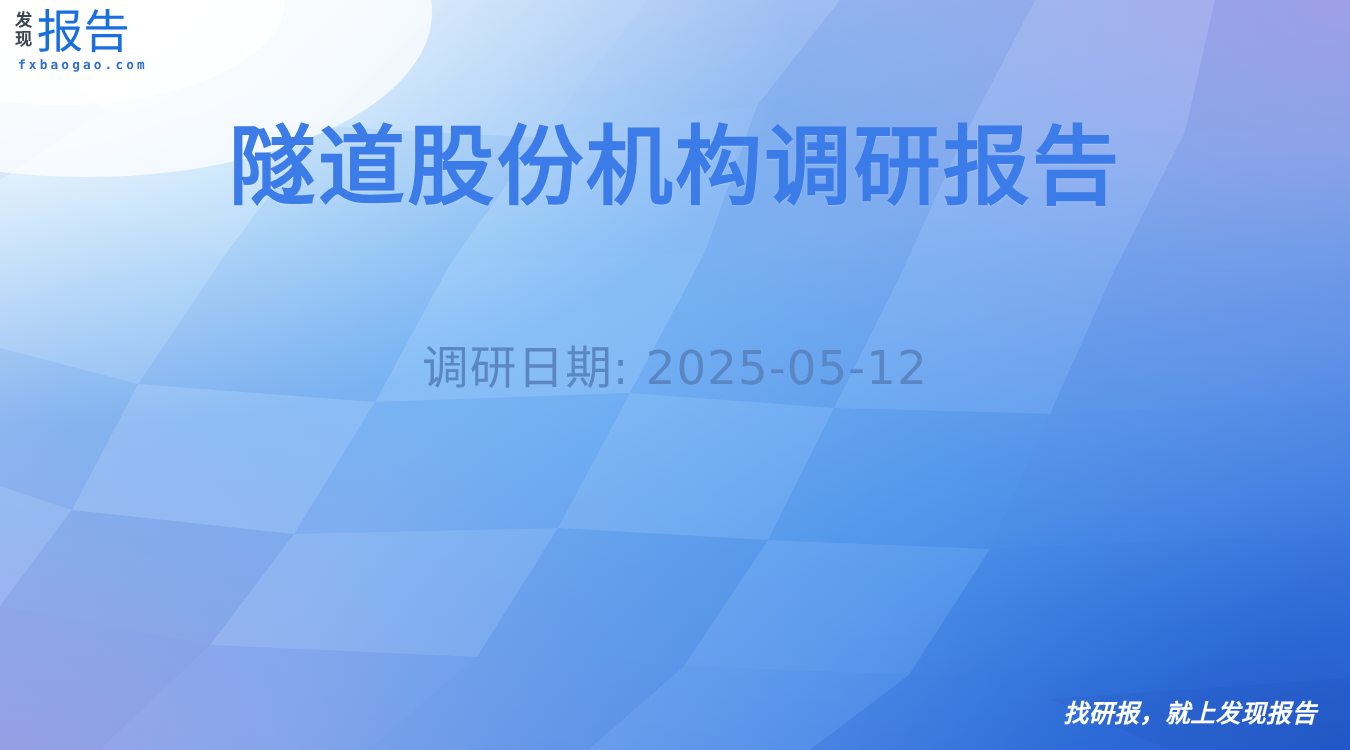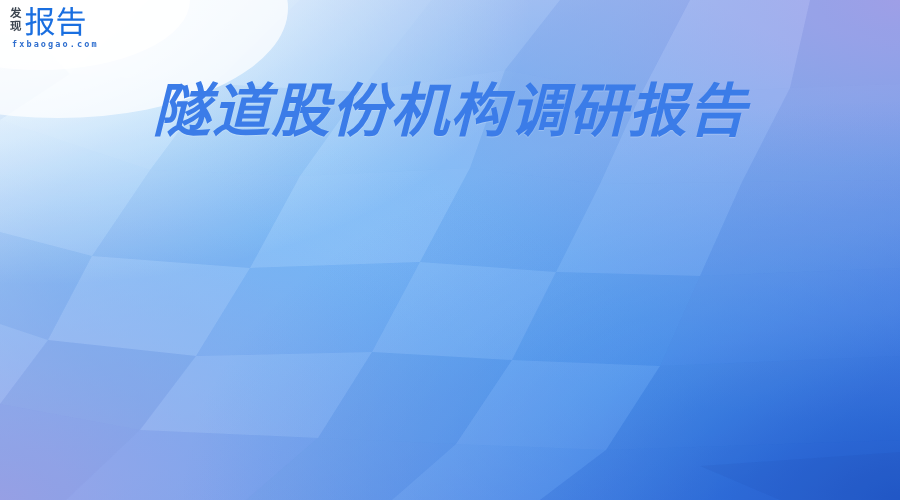--- a/index.html
+++ b/index.html
@@ -80,21 +80,20 @@
 
   
   #center-block {
     position: absolute;
     left: 0;
     top: 0;
     width: 900px;
     height: 362px;
     z-index: 20;
     pointer-events: none;
-    font-style: italic;
   }
   #main-title {
     position: absolute;
     left: 0;
     right: 0;
     top: 82px;
     text-align: center;
     font-family: "DejaVu Sans", "Liberation Sans", sans-serif;
     font-size: 58px;
     font-weight: 700;
@@ -242,16 +241,18 @@
       </div>
       <div class="logo-big">报告</div>
     </div>
   </div>
   <div style="position:absolute;left:11px;top:37px;z-index:31;">
     <div class="logo-url">fxbaogao.com</div>
   </div>
 
   <div id="center-block">
     <div id="main-title">隧道股份机构调研报告</div>
+    <div id="subtitle">调研日期: 2025-05-12</div>
   </div>
 
+  <div id="footer-slogan">找研报，就上发现报告</div>
 
 </div>
 
 </body></html>

